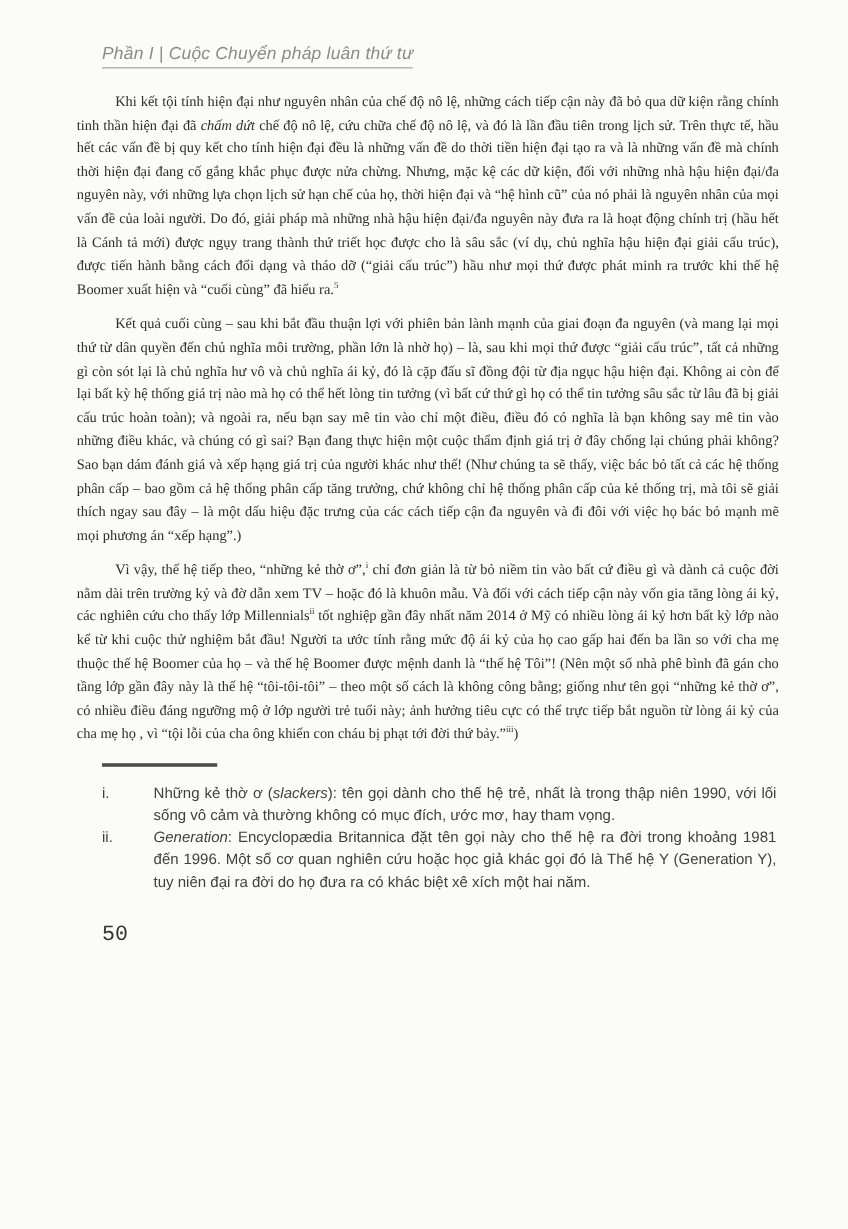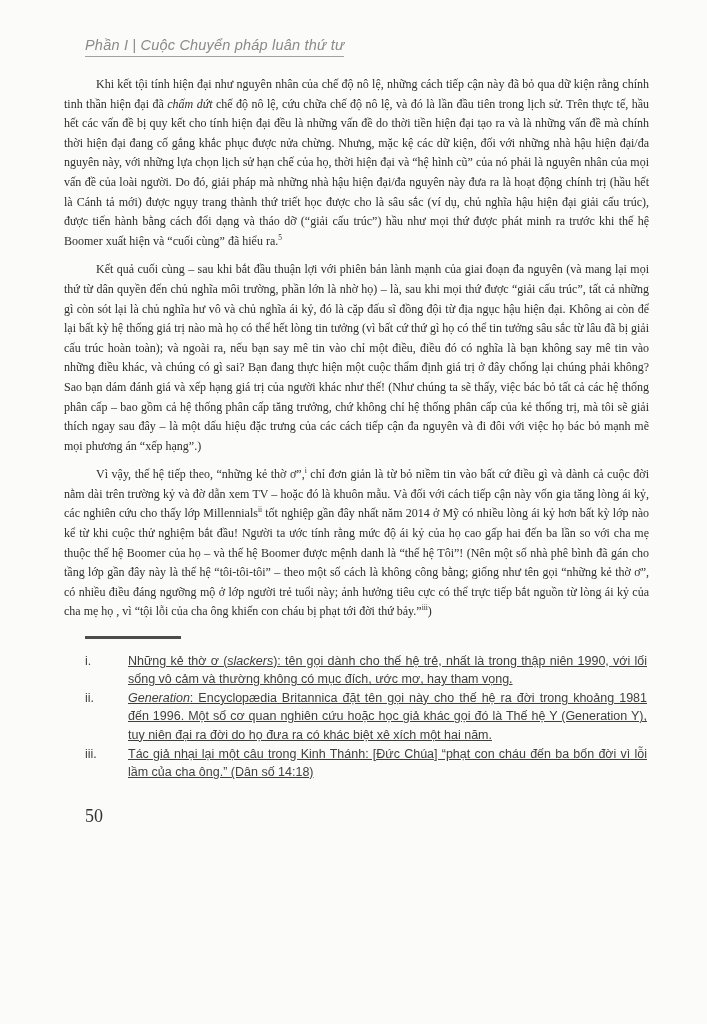--- a/index.html
+++ b/index.html
@@ -40,24 +40,24 @@
   .footnotes{
     font-family:"Liberation Sans", sans-serif;
     font-size:12.5px;
     line-height:18.6px;
     color:var(--fn);
     margin-left:21px;
     padding-right:2px;
   }
   .footnote{display:flex;align-items:flex-start;}
   .fn-label{flex:none;width:43px;}
-  .fn-text{flex:1;text-align:justify;text-decoration:underline;}
+  .fn-text{flex:1;text-align:justify;}
   .fn-text em{font-style:italic;}
   .page-number{
-    font-family:Liberation Serif, serif;
+    font-family:Liberation Mono, monospace;
     font-size:18px;
     color:#333333;
     margin:24px 0 0 21px;
   }
 </style>
 </head>
 <body>
 
 <div class="page">
 
@@ -73,21 +73,17 @@
 
   <div class="footnotes">
       <div class="footnote">
         <span class="fn-label">i.</span>
         <span class="fn-text"><span>Những kẻ thờ ơ (</span><em>slackers</em><span>): tên gọi dành cho thế hệ trẻ, nhất là trong thập niên 1990, với lối sống vô cảm và thường không có mục đích, ước mơ, hay tham vọng.</span></span>
       </div>
       <div class="footnote">
         <span class="fn-label">ii.</span>
         <span class="fn-text"><em>Generation</em><span>: Encyclopædia Britannica đặt tên gọi này cho thế hệ ra đời trong khoảng 1981 đến 1996. Một số cơ quan nghiên cứu hoặc học giả khác gọi đó là Thế hệ Y (Generation Y), tuy niên đại ra đời do họ đưa ra có khác biệt xê xích một hai năm.</span></span>
       </div>
-      <div class="footnote">
-        <span class="fn-label">iii.</span>
-        <span class="fn-text"><span>Tác giả nhại lại một câu trong Kinh Thánh: [Đức Chúa] “phạt con cháu đến ba bốn đời vì lỗi lầm của cha ông.” (Dân số 14:18)</span></span>
-      </div>
     </div>
 
   <div class="page-number">50</div>
 
 </div>
 
 </body></html>

